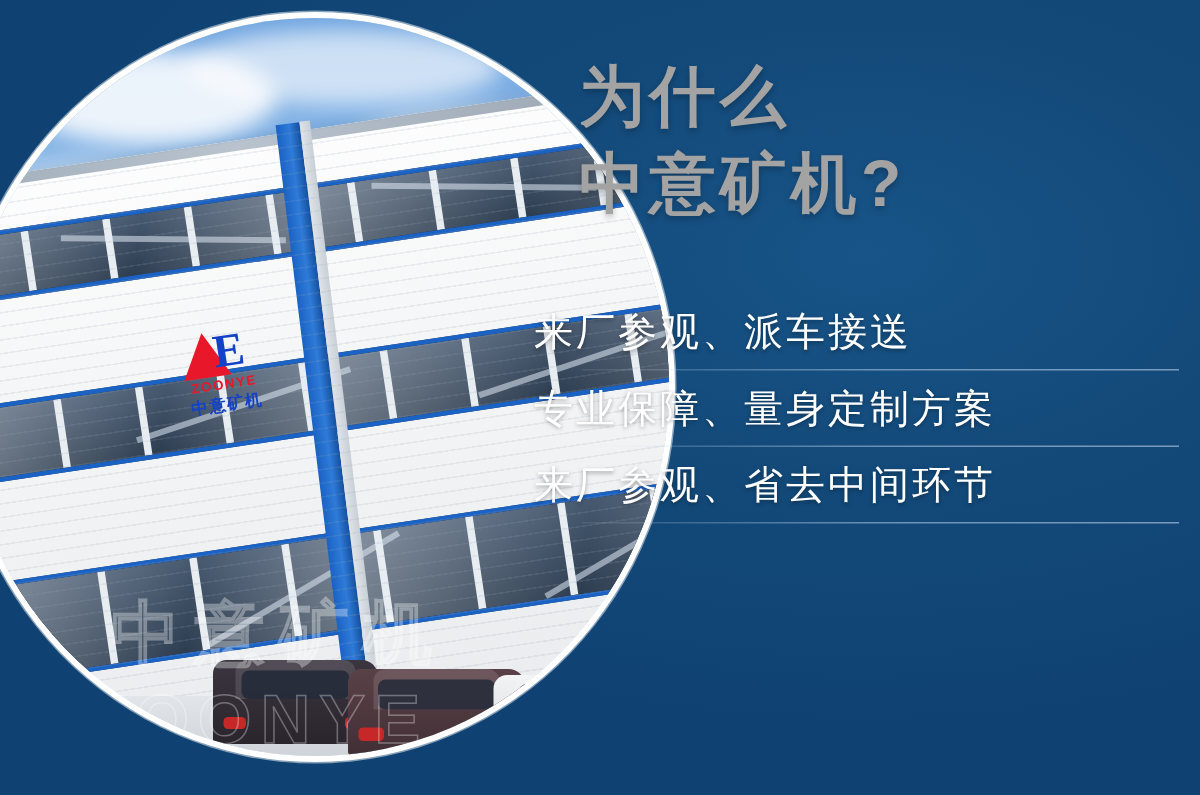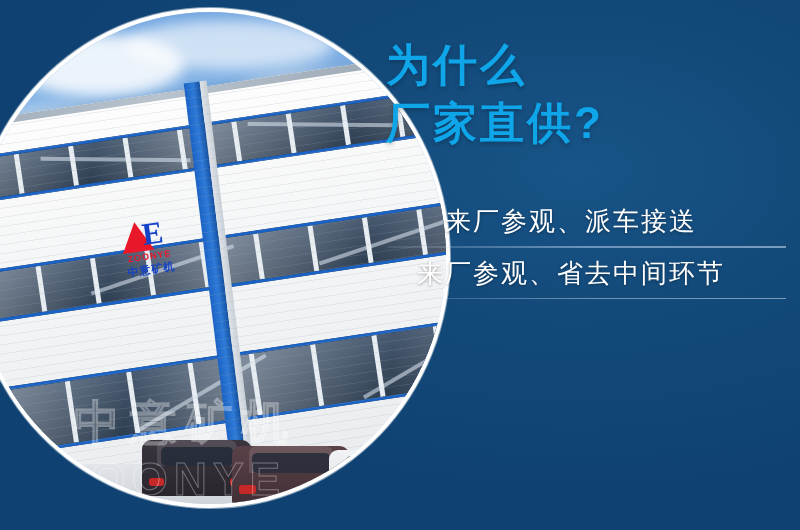--- a/index.html
+++ b/index.html
@@ -158,30 +158,30 @@
   .wm-en{
     position:absolute;left:12px;top:60px;font-size:46px;letter-spacing:6px;
     color:rgba(255,255,255,0);
     -webkit-text-stroke:1px rgba(255,255,255,.7);
     font-weight:bold;white-space:nowrap;
   }
 
   
   .headline{
     position:absolute;right:14px;top:36px;width:420px;
-    text-align:left;color:#0ea5e9;
+    text-align:left;color:#a3a3a3;
   }
   .hl-line{
     font-size:44px;line-height:58px;font-weight:bold;letter-spacing:3px;
     padding-left:20px;
     text-shadow:0 2px 4px rgba(0,0,0,.25);
   }
 
   .features{
-    position:absolute;right:14px;top:196px;width:430px;text-align:center;
+    position:absolute;right:14px;top:196px;width:430px;text-align:left;
   }
   .feat{
     position:relative;color:#ffffff;font-size:26px;line-height:50px;
     letter-spacing:2px;padding-right:0;white-space:nowrap;
     text-shadow:0 1px 3px rgba(0,0,0,.35);
   }
   .sep{
     height:1px;margin-left:32px;
     background:linear-gradient(90deg,rgba(255,255,255,.08),rgba(180,205,230,.55),rgba(190,212,235,.6));
   }
@@ -301,25 +301,26 @@
 
       <div class="wm">
         <div class="wm-cn">中意矿机</div>
         <div class="wm-en">ZOONYE</div>
       </div>
     </div>
   </div>
 
   <div class="headline">
     <div class="hl-line">为什么</div>
-    <div class="hl-line">厂家直供?</div>
+    <div class="hl-line">中意矿机?</div>
   </div>
 
   <div class="features">
     <div class="feat">来厂参观、派车接送</div>
     <div class="sep"></div>
+    <div class="feat">专业保障、量身定制方案</div>
     <div class="sep"></div>
     <div class="feat">来厂参观、省去中间环节</div>
     <div class="sep"></div>
   </div>
 
 
 </div>
 
 </body></html>

